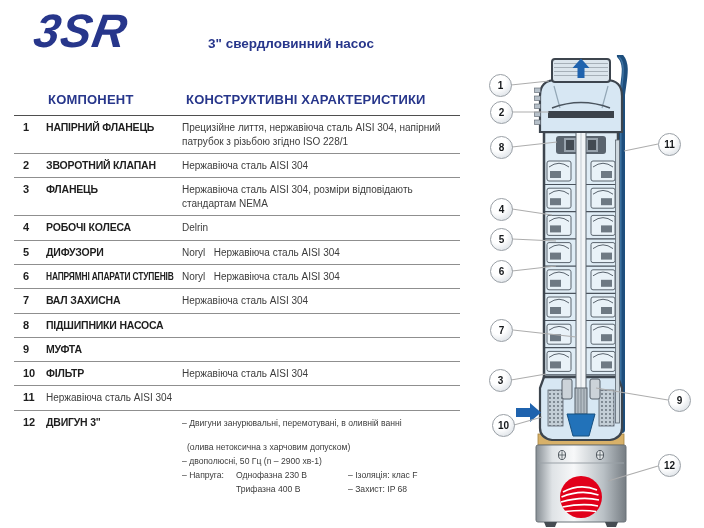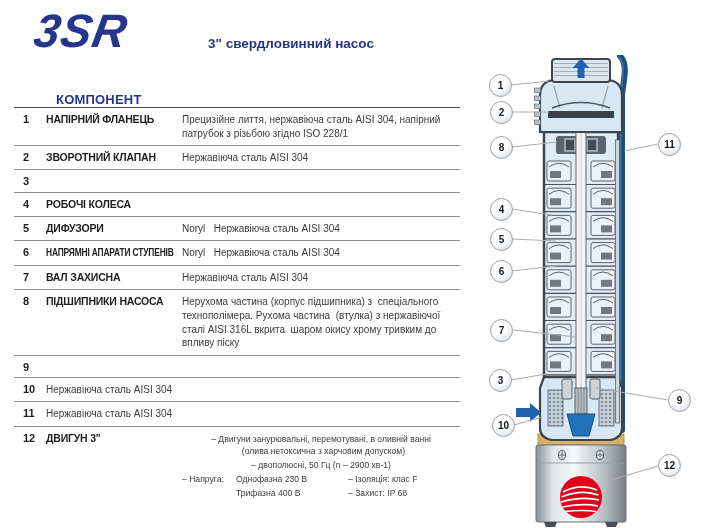--- a/index.html
+++ b/index.html
@@ -23,34 +23,34 @@
 
   
   .logo{position:absolute;left:30px;top:4px;color:var(--brand-navy);
         font-style:italic;font-weight:bold;font-size:46px;letter-spacing:1px;
         transform:skewX(-10deg) scaleY(1.02);transform-origin:left bottom;}
   .title{position:absolute;left:208px;top:36px;color:var(--brand-navy);
          font-weight:bold;font-size:13.5px;}
 
   
   .spec-table{position:absolute;left:14px;top:88px;width:446px;}
-  .thead{display:grid;grid-template-columns:26px 130px 1fr;column-gap:16px;
-         padding:4px 0 0 0;border-bottom:1.5px solid var(--header-line);}
+  .thead{display:grid;grid-template-columns:26px 130px 1fr;column-gap:8px;
+         padding:4px 0 8px 0;border-bottom:1.5px solid var(--header-line);}
   .thead .h{color:var(--brand-navy);font-weight:bold;font-size:13px;letter-spacing:.2px;}
   .trow{display:grid;grid-template-columns:26px 130px 1fr;column-gap:6px;padding:5px 0 4.5px 0;}
   .rows-host .trow + .trow, .motor-row{border-top:1px solid var(--line-gray);}
   .num{font-size:11px;font-weight:bold;color:var(--text-dark);padding-left:9px;}
   .comp{font-size:10.5px;font-weight:bold;color:var(--text-dark);letter-spacing:-.2px;line-height:1.3;}
   .comp.cond{transform:scaleX(.8);transform-origin:left top;white-space:nowrap;}
   .desc{font-size:10px;color:var(--text-desc);line-height:1.38;white-space:pre-wrap;}
 
   
   .m-lines{font-size:8.6px;color:var(--text-desc);line-height:1.35;}
-  .m-line{margin-top:2.5px;text-align:center;}
-  .m-line.cont{margin-top:0;padding-left:5px;}
+  .m-line{margin-top:2.5px;}
+  .m-line.cont{margin-top:12px;padding-left:5px;}
   .m-volt{display:grid;grid-template-columns:50px 108px 1fr;column-gap:4px;margin-top:3px;row-gap:2px;}
 
   
   .diagram{position:absolute;left:0;top:0;width:704px;height:528px;pointer-events:none;}
   .pump-svg{position:absolute;left:460px;top:55px;width:244px;height:473px;}
   .callout{position:absolute;width:23px;height:23px;border-radius:50%;
            background:radial-gradient(circle at 35% 30%, #ffffff 40%, #e4e8ec 75%, #ccd3d9 100%);
            border:1px solid #9aa0a6;display:flex;align-items:center;justify-content:center;
            font-size:10px;font-weight:bold;color:#15181b;}
   svg .cell{fill:var(--cell-blue);stroke:#5a646e;stroke-width:1;}
@@ -64,42 +64,46 @@
 
 <div class="page">
 
   <div class="logo">3SR</div>
   <div class="title">3" свердловинний насос</div>
 
   <div class="spec-table">
     <div class="thead">
       <div></div>
       <div class="h">КОМПОНЕНТ</div>
+      <div class="h">КОНСТРУКТИВНІ ХАРАКТЕРИСТИКИ</div>
     </div>
 
     <div class="rows-host">
   <div class="trow">
     <div class="num">1</div>
     <div class="comp">НАПІРНИЙ ФЛАНЕЦЬ</div>
     <div class="desc">Прецизійне лиття, нержавіюча сталь AISI 304, напірний патрубок з різьбою згідно ISO 228/1</div>
   </div>
 
   <div class="trow">
     <div class="num">2</div>
     <div class="comp">ЗВОРОТНИЙ КЛАПАН</div>
     <div class="desc">Нержавіюча сталь AISI 304</div>
   </div>
 
   <div class="trow">
     <div class="num">3</div>
+    <div class="comp">ФЛАНЕЦЬ</div>
+    <div class="desc">Нержавіюча сталь AISI 304, розміри відповідають стандартам NEMA</div>
   </div>
 
   <div class="trow">
     <div class="num">4</div>
     <div class="comp">РОБОЧІ КОЛЕСА</div>
+    <div class="desc">Delrin</div>
   </div>
 
   <div class="trow">
     <div class="num">5</div>
     <div class="comp">ДИФУЗОРИ</div>
     <div class="desc">Noryl   Нержавіюча сталь AISI 304</div>
   </div>
 
   <div class="trow">
     <div class="num">6</div>
@@ -109,29 +113,30 @@
 
   <div class="trow">
     <div class="num">7</div>
     <div class="comp">ВАЛ ЗАХИСНА</div>
     <div class="desc">Нержавіюча сталь AISI 304</div>
   </div>
 
   <div class="trow">
     <div class="num">8</div>
     <div class="comp">ПІДШИПНИКИ НАСОСА</div>
-    <div class="desc">Нерухома частина (корпус підшипника) з  спеціального технополімера. Рухома частина  (втулка) з нержавіючої  сталі AISI 316L вкрита  шаром окису хрому тривким до впливу піску</div>
   </div>
 
   <div class="trow">
     <div class="num">9</div>
+    <div class="comp">МУФТА</div>
   </div>
 
   <div class="trow">
     <div class="num">10</div>
+    <div class="comp">ФІЛЬТР</div>
     <div class="desc">Нержавіюча сталь AISI 304</div>
   </div>
 
   <div class="trow">
     <div class="num">11</div>
     <div class="desc">Нержавіюча сталь AISI 304</div>
   </div>
 </div>
 
     <div class="trow motor-row">

